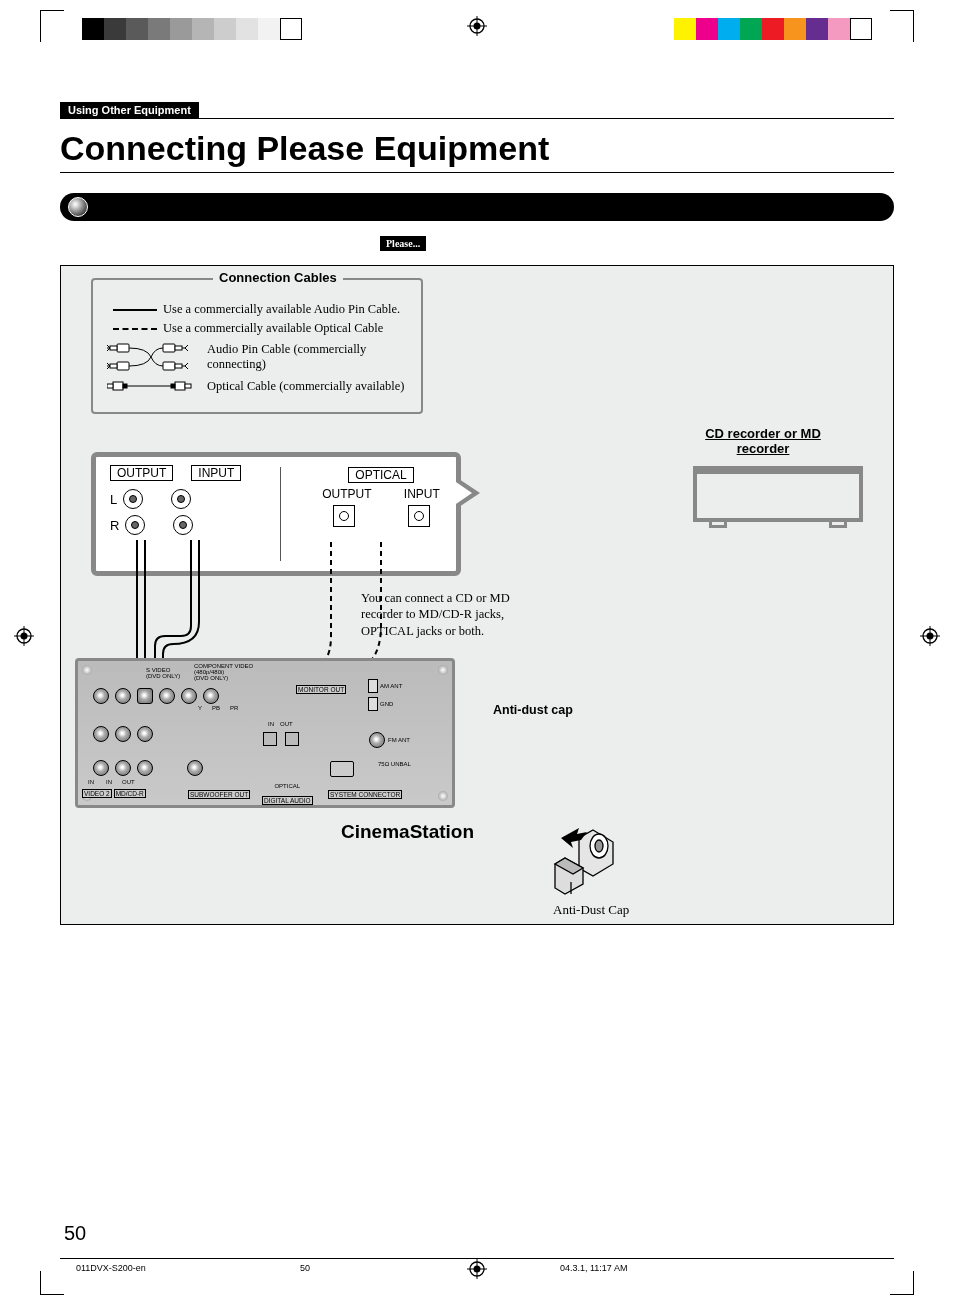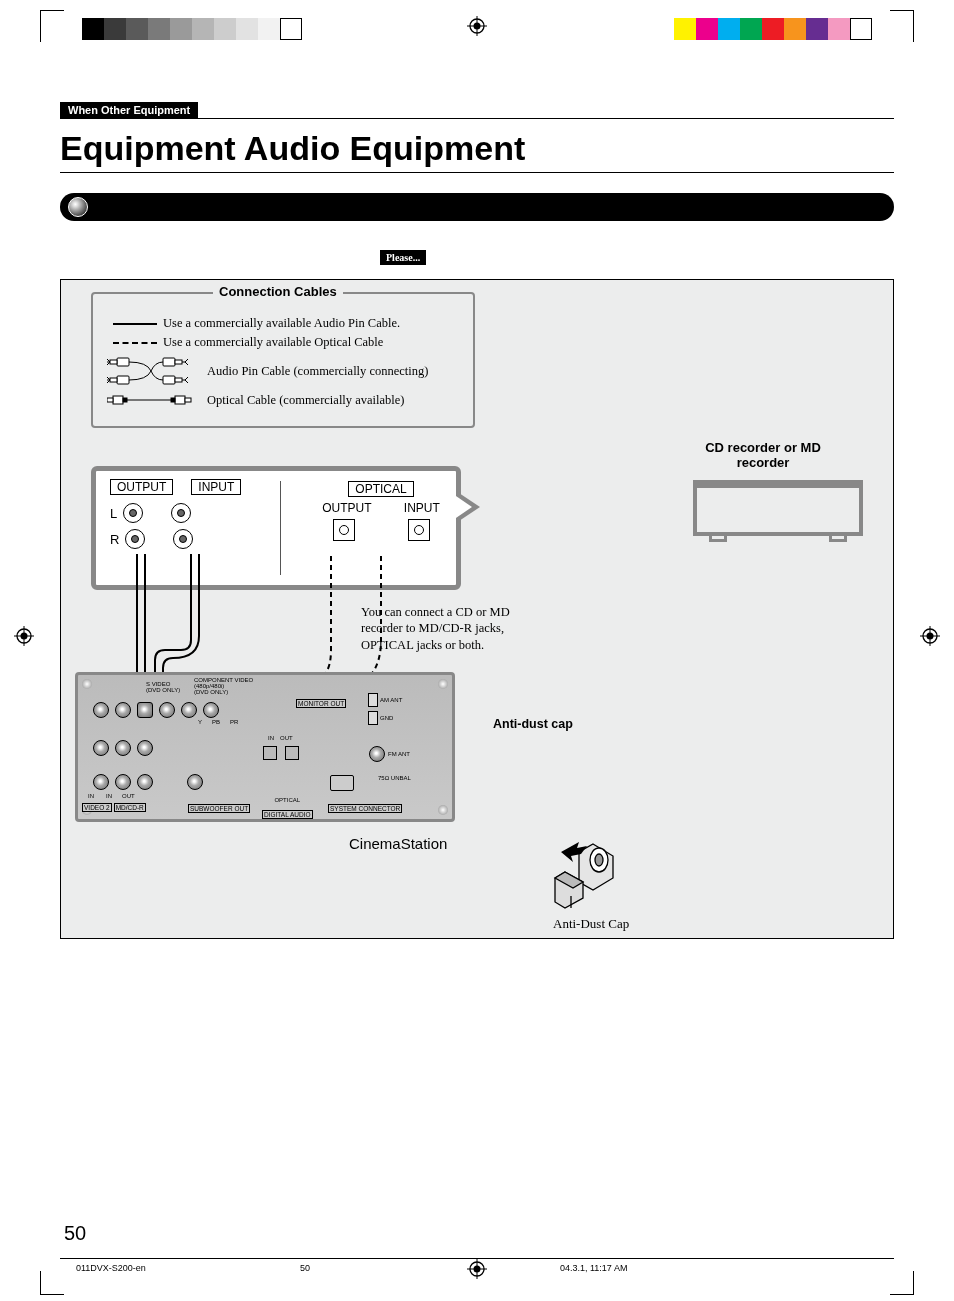--- a/index.html
+++ b/index.html
@@ -13,33 +13,33 @@
   .reg-mark svg {width:100%; height:100%;}
   .color-bar { position: absolute; top: 18px; height: 22px; display: flex; }
   .color-bar span { display: inline-block; width: 22px; height: 22px; }
   .section-tag { background: #000; color: #fff; font-weight: bold; font-size: 11px; padding: 2px 8px; display: inline-block; }
   .section-row { border-bottom: 1px solid #000; margin-top:40px; }
   h1 { font-size: 34px; font-weight: bold; margin-top: 10px; border-bottom: 1.5px solid #000; padding-bottom:4px;}
   .intro { margin-left: 210px; font-size: 14px; margin-top: 8px; line-height:1.35;}
   .subhead { background: linear-gradient(to right, #000 70%, #000 100%); color: #fff; border-radius: 14px; padding: 5px 20px 5px 46px; font-size: 18px; font-weight: bold; position: relative; margin-top: 20px; height:28px; line-height:18px;}
   .subhead .ball { position: absolute; left: 8px; top: 4px; width: 20px; height: 20px; border-radius: 50%; background: radial-gradient(circle at 35% 35%, #fff 0%, #ddd 15%, #666 60%, #000 100%); border:1px solid #fff;}
   .please-box { background: #000; color: #fff; font-size: 10px; font-weight: bold; padding: 2px 6px; display: inline-block; }
-  .please-wrap { margin-left: 320px; margin-top: 28px; font-family: "Times New Roman", serif; font-size:13px;}
+  .please-wrap { margin-left: 320px; margin-top: 14px; font-family: "Times New Roman", serif; font-size:13px;}
   .please-wrap ul { list-style: none; margin-top:4px;}
   .please-wrap li::before { content:"• "; }
   .diagram-area { border: 1px solid #000; background: #eceded; margin-top: 14px; padding: 12px; position: relative; min-height:660px;}
-  .conn-fieldset { border: 2px solid #888; border-radius:4px; padding: 18px 14px 14px 14px; width: 384px; background:#eceded; position:relative; margin-left:18px;}
+  .conn-fieldset { border: 2px solid #888; border-radius:4px; padding: 18px 14px 14px 14px; width: 332px; background:#eceded; position:relative; margin-left:18px;}
   .conn-fieldset .legend { position:absolute; top:-10px; left:120px; background:#eceded; padding:0 6px; font-weight:bold; font-size:13px;}
   .cable-row { display:flex; align-items:center; font-family:"Times New Roman",serif; font-size:12.5px; margin:4px 0;}
   .cable-row .ico { width:56px; display:flex; justify-content:center;}
   .dual-plug-row {display:flex; align-items:center; font-family:"Times New Roman",serif; font-size:12.5px; margin:4px 0;}
   .dual-plug { width:100px;}
   .line-solid { width:44px; height:0; border-top:2px solid #000;}
   .line-dash { width:44px; height:0; border-top:2px dashed #000;}
-  .recorder-caption { position:absolute; right:60px; top:160px; font-weight:bold; font-size:13px; text-align:center; width:140px;}
+  .recorder-caption { position:absolute; right:60px; top:160px; font-weight:bold; font-size:13px; text-align:center; width:140px;text-decoration:underline;}
   .recorder-box { position:absolute; right:30px; top:200px; width:170px; height:56px; background:#eceded; border:4px solid #888; border-top-width:8px;}
   .recorder-box .foot { position:absolute; bottom:-10px; width:18px; height:10px; border:3px solid #888; border-top:none;}
   .recorder-box .foot.l{left:12px;} .recorder-box .foot.r{right:12px;}
   .callout-bubble { position:absolute; left:30px; top:186px; width:370px; height:124px; border:5px solid #888; border-radius:6px; background:#fff;}
   .callout-bubble .tail { position:absolute; right:-24px; top:20px; width:0; height:0; border-top:16px solid transparent; border-bottom:16px solid transparent; border-left:24px solid #888;}
   .callout-bubble .tail-inner{position:absolute; right:-16px; top:23px; width:0;height:0; border-top:13px solid transparent; border-bottom:13px solid transparent; border-left:19px solid #fff;}
   .analog-sec { position:absolute; left:14px; top:8px; width:160px;}
   .optical-sec { position:absolute; left:210px; top:8px; width:150px;}
   .port-label { border:1.2px solid #000; font-size:12px; padding:0 6px; display:inline-block; font-family:Arial;}
   .port-row { display:flex; gap:18px; justify-content:flex-start;}
@@ -48,21 +48,21 @@
   .lr-lbl{font-size:13px; font-family:Arial; margin-right:4px;}
   .opt-jack {width:22px;height:22px; border:1.5px solid #000; display:inline-flex; align-items:center; justify-content:center; margin:2px;}
   .opt-jack .c{width:10px;height:10px;border-radius:50%;border:1px solid #000;}
   .note-text { position:absolute; left:300px; top:324px; width:180px; font-family:"Times New Roman",serif; font-size:12.5px; line-height:1.3;}
   .rear-panel { position:absolute; left:14px; top:392px; width:380px; height:150px; background:linear-gradient(#bbb,#c9c9c9); border:3px solid #888; border-radius:4px; overflow:hidden;}
   .rear-panel .screw{position:absolute;width:10px;height:10px;border-radius:50%;background:radial-gradient(#fff,#888);}
   .jack-sm{width:16px;height:16px;border:1.2px solid #000;border-radius:50%;display:inline-block;margin:1px;background:radial-gradient(circle at 45% 45%, #fff 8%, #aaa 40%, #666 100%);}
   .opt-sm{width:14px;height:14px;border:1.2px solid #000;display:inline-block;margin:1px; background:#bbb;}
   .tiny{font-size:6px; font-family:Arial; line-height:1;}
   .tiny-box{border:1px solid #000; padding:0 1px; font-size:6.5px; display:inline-block; line-height:1.1; text-align:center; background:#ccc;}
-  .cinema-lbl{position:absolute; left:280px; top:555px; font-weight:normal; font-size:15px;margin-left:8px;}
+  .cinema-lbl{position:absolute; left:280px; top:555px; font-weight:bold; font-size:19px;}
   .anti-section{position:absolute; left:432px; top:436px; width:230px; font-family:"Times New Roman",serif; font-size:12.5px; line-height:1.3;}
   .anti-section .h{font-weight:bold; font-family:Arial; font-size:12.5px; margin-bottom:2px;}
   .anti-cap-svg{position:absolute; left:490px; top:550px; width:80px; height:80px;}
   .anti-cap-caption{position:absolute; left:492px; top:636px; font-family:"Times New Roman",serif; font-size:13px;}
   .page-num{position:absolute; bottom:56px; left:64px; font-size:20px;}
   .footer-line{position:absolute; bottom:42px; left:60px; right:60px; border-top:0.5px solid #000;}
   .footer-txt{position:absolute; bottom:28px; font-size:9px;}
   svg.rca-plug-pair, svg.opt-plug{display:block;}
 </style>
 </head>
@@ -118,24 +118,24 @@
         <circle cx="10" cy="10" r="7" fill="none" stroke="#000" stroke-width="1.3"></circle>
         <line x1="0" y1="10" x2="20" y2="10" stroke="#000"></line>
         <line x1="10" y1="0" x2="10" y2="20" stroke="#000"></line>
         <circle cx="10" cy="10" r="3.5" fill="#000"></circle>
       </svg>
   </div>
 
   <div style="height:40px;"></div>
 
   <div class="section-row">
-    <span class="section-tag">When Other Equipment</span>
-  </div>
-
-  <h1>Equipment Audio Equipment</h1>
+    <span class="section-tag">Using Other Equipment</span>
+  </div>
+
+  <h1>Connecting Please Equipment</h1>
 
 
   <div class="subhead">
     <span class="ball"></span>
   </div>
 
   <div class="please-wrap">
     <span class="please-box">Please...</span>
   </div>
 

